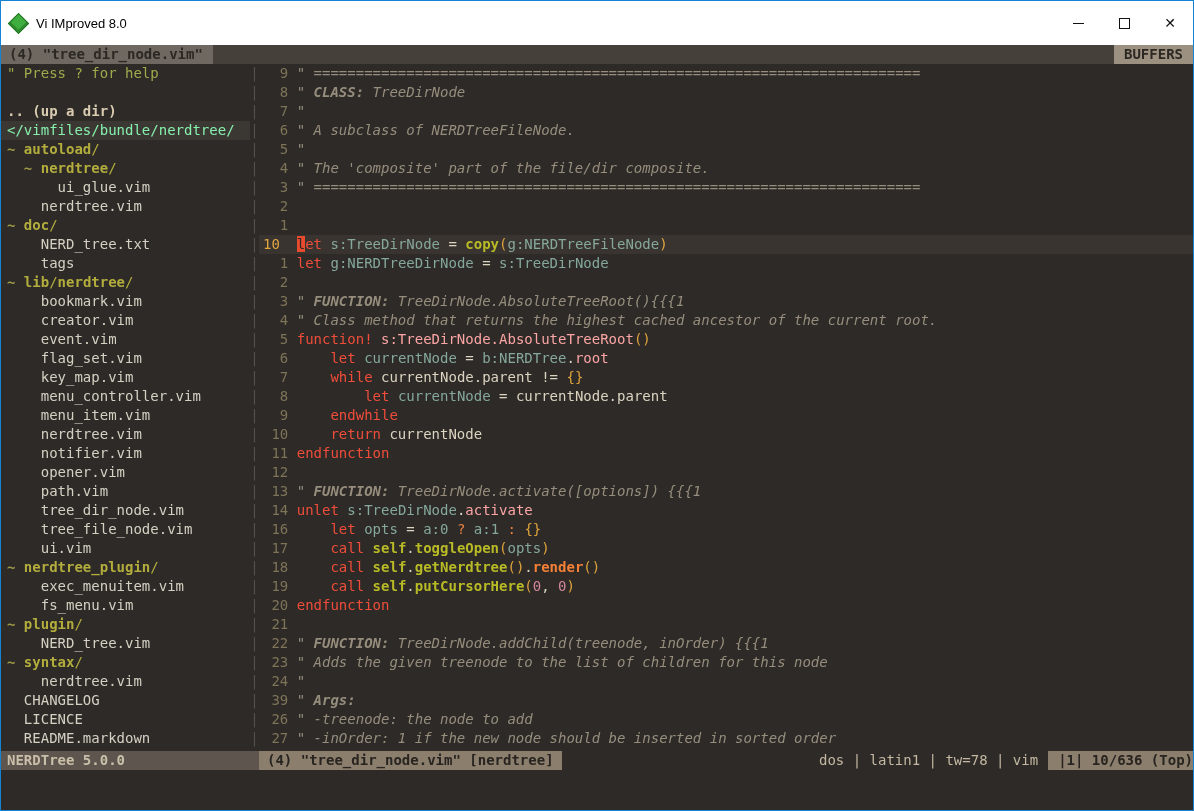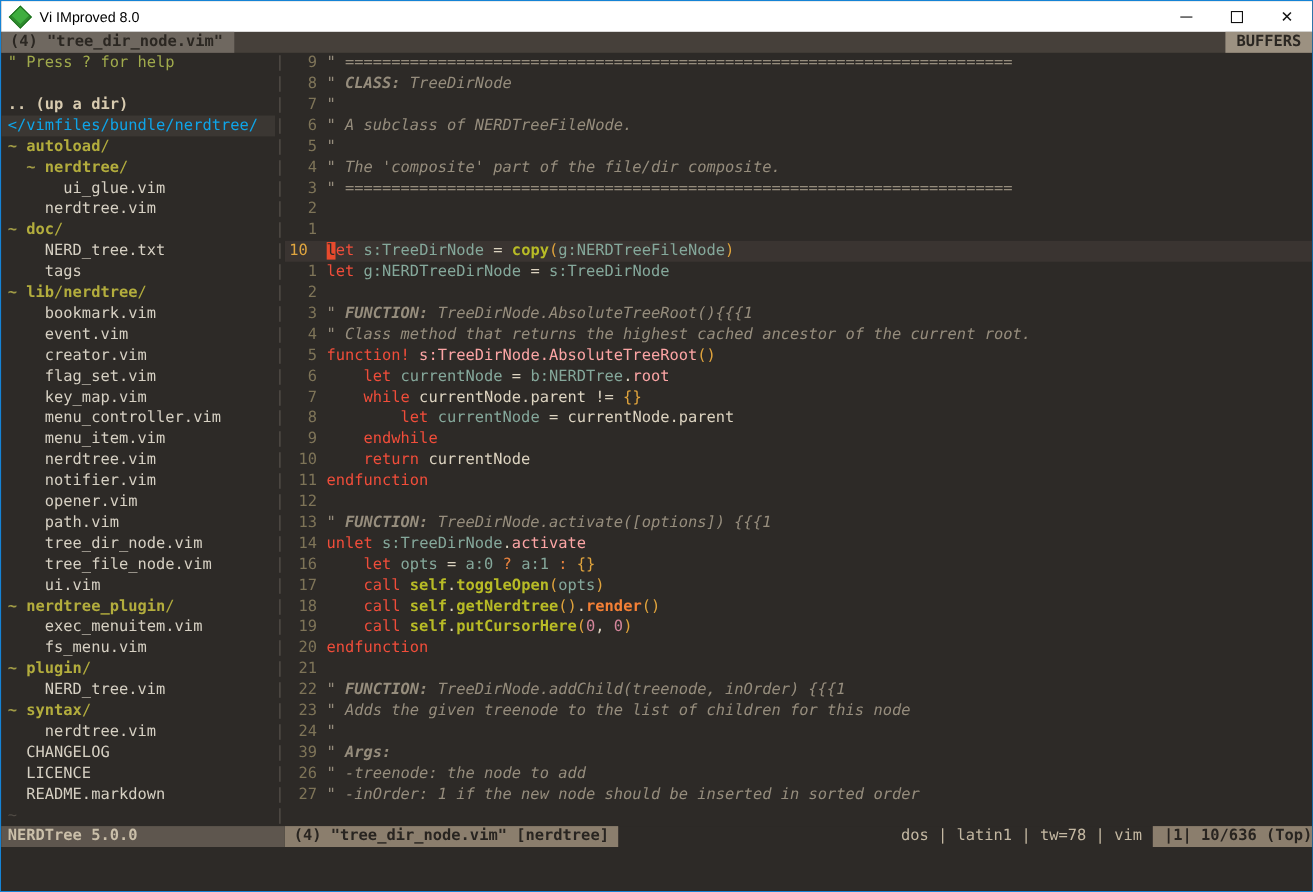--- a/index.html
+++ b/index.html
@@ -4,21 +4,21 @@
 <style>
   html,body{margin:0;padding:0;background:#555;}
   .window{
     width:1194px;height:811px;box-sizing:border-box;
     border:1px solid #1583d5;
     display:flex;flex-direction:column;
     font-family:"DejaVu Sans Mono",monospace;
     background:#2d2a27;overflow:hidden;
   }
   
-  .titlebar{height:28px;flex:none;background:#ffffff;display:flex;align-items:center;
+  .titlebar{height:44px;flex:none;background:#ffffff;display:flex;align-items:center;
     font-family:"Liberation Sans",sans-serif;font-size:13px;color:#000;}
   .vim-icon{width:13px;height:13px;background:#3fae3f;border:1px solid #1d6b1d;
     transform:rotate(45deg);margin:0 10px 0 10px;flex:none;box-shadow:inset -2px -2px 0 #2d8a2d;}
   .titletext{flex:1;}
   .wcontrols{display:flex;height:100%;}
   .wbtn{width:46px;height:100%;display:flex;align-items:center;justify-content:center;}
   .glyph-min{width:11px;height:1px;background:#111;}
   .glyph-max{width:9px;height:9px;border:1px solid #111;}
   .glyph-close{font-size:14px;color:#111;line-height:1;}
   
@@ -46,21 +46,21 @@
   .fo{color:#f58036;font-weight:bold;margin-top:31px;}
   .d{color:#dfa33c;}
   .n{color:#d3869b;}
   .o{color:#e8823e;}
   .t{color:#dcd3c0;}
   .tb{color:#fca5a5;font-weight:normal;}
   .x{background:#e84a2d;color:#2d2a27;}
   
   .th{color:#a0aa4c;}
   .tu{color:#d8cbb0;font-weight:bold;}
-  .tr{color:#0ea5e9;}
+  .tr{color:#86efac;}
   .tm{color:#a09a45;font-weight:bold;}
   .td{color:#b3ad3d;font-weight:bold;}
   .ts{color:#b3ad3d;}
   .tf{color:#d6d0c3;}
   .nt{color:#4f4a44;}
   
   .statusline{height:19px;flex:none;display:flex;font-size:14px;line-height:19px;white-space:pre;}
   .nt-status{width:258px;flex:none;background:#5e564e;color:#cabfa9;font-weight:bold;padding-left:6px;box-sizing:border-box;}
   .ed-status{flex:1;display:flex;background:#2d2a27;}
   .seg-file{background:#8b7e6d;color:#282420;font-weight:bold;padding:0 8px;}
@@ -105,22 +105,22 @@
         <div class="trow hl"><span class="tr">&lt;/vimfiles/bundle/nerdtree/</span></div>
         <div class="trow"><span class="tm">~ </span><span class="td">autoload</span><span class="ts">/</span></div>
         <div class="trow"><span class="tm">  ~ </span><span class="td">nerdtree</span><span class="ts">/</span></div>
         <div class="trow"><span class="tf">      ui_glue.vim</span></div>
         <div class="trow"><span class="tf">    nerdtree.vim</span></div>
         <div class="trow"><span class="tm">~ </span><span class="td">doc</span><span class="ts">/</span></div>
         <div class="trow"><span class="tf">    NERD_tree.txt</span></div>
         <div class="trow"><span class="tf">    tags</span></div>
         <div class="trow"><span class="tm">~ </span><span class="td">lib</span><span class="ts">/</span><span class="td">nerdtree</span><span class="ts">/</span></div>
         <div class="trow"><span class="tf">    bookmark.vim</span></div>
+        <div class="trow"><span class="tf">    creator.vim</span></div>
         <div class="trow"><span class="tf">    event.vim</span></div>
-        <div class="trow"><span class="tf">    creator.vim</span></div>
         <div class="trow"><span class="tf">    flag_set.vim</span></div>
         <div class="trow"><span class="tf">    key_map.vim</span></div>
         <div class="trow"><span class="tf">    menu_controller.vim</span></div>
         <div class="trow"><span class="tf">    menu_item.vim</span></div>
         <div class="trow"><span class="tf">    nerdtree.vim</span></div>
         <div class="trow"><span class="tf">    notifier.vim</span></div>
         <div class="trow"><span class="tf">    opener.vim</span></div>
         <div class="trow"><span class="tf">    path.vim</span></div>
         <div class="trow"><span class="tf">    tree_dir_node.vim</span></div>
         <div class="trow"><span class="tf">    tree_file_node.vim</span></div>

